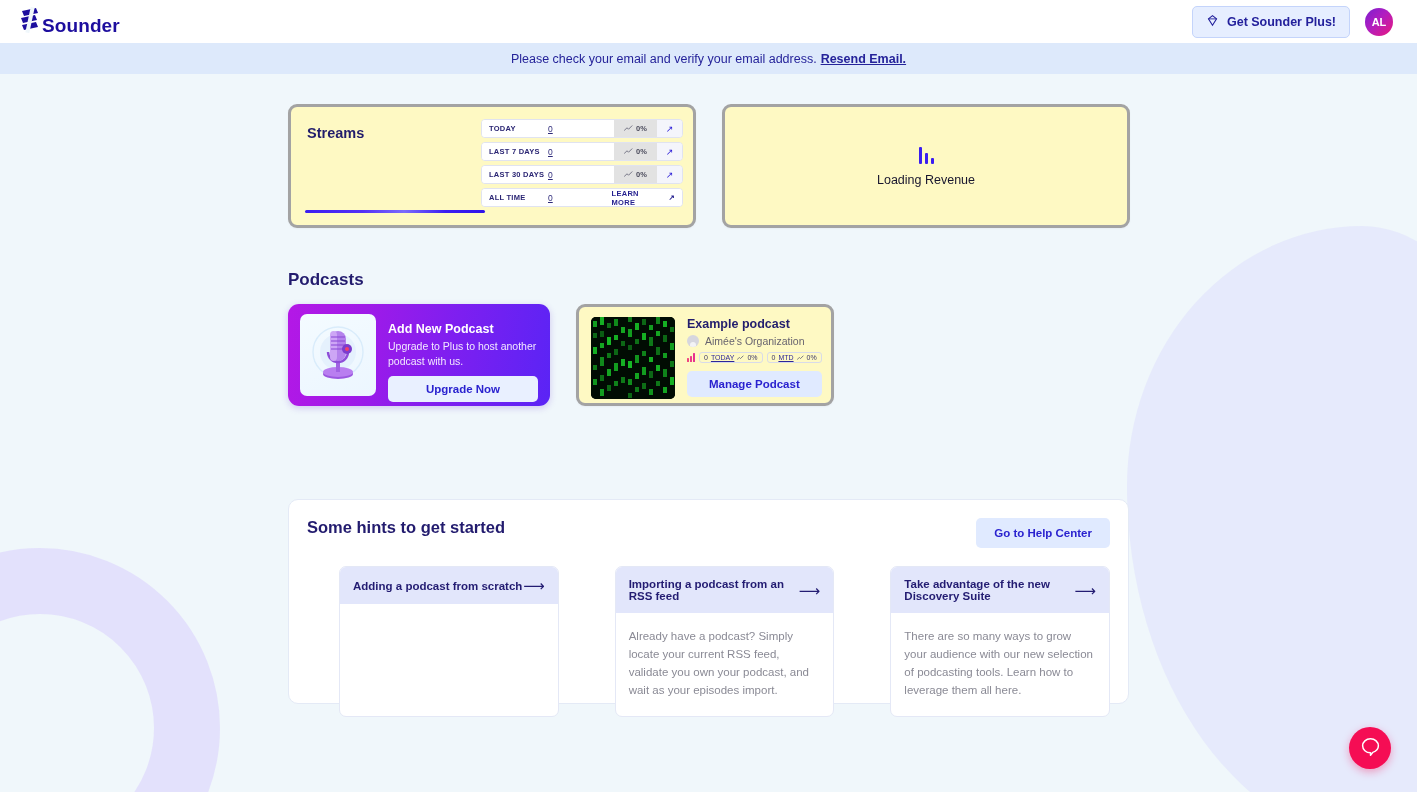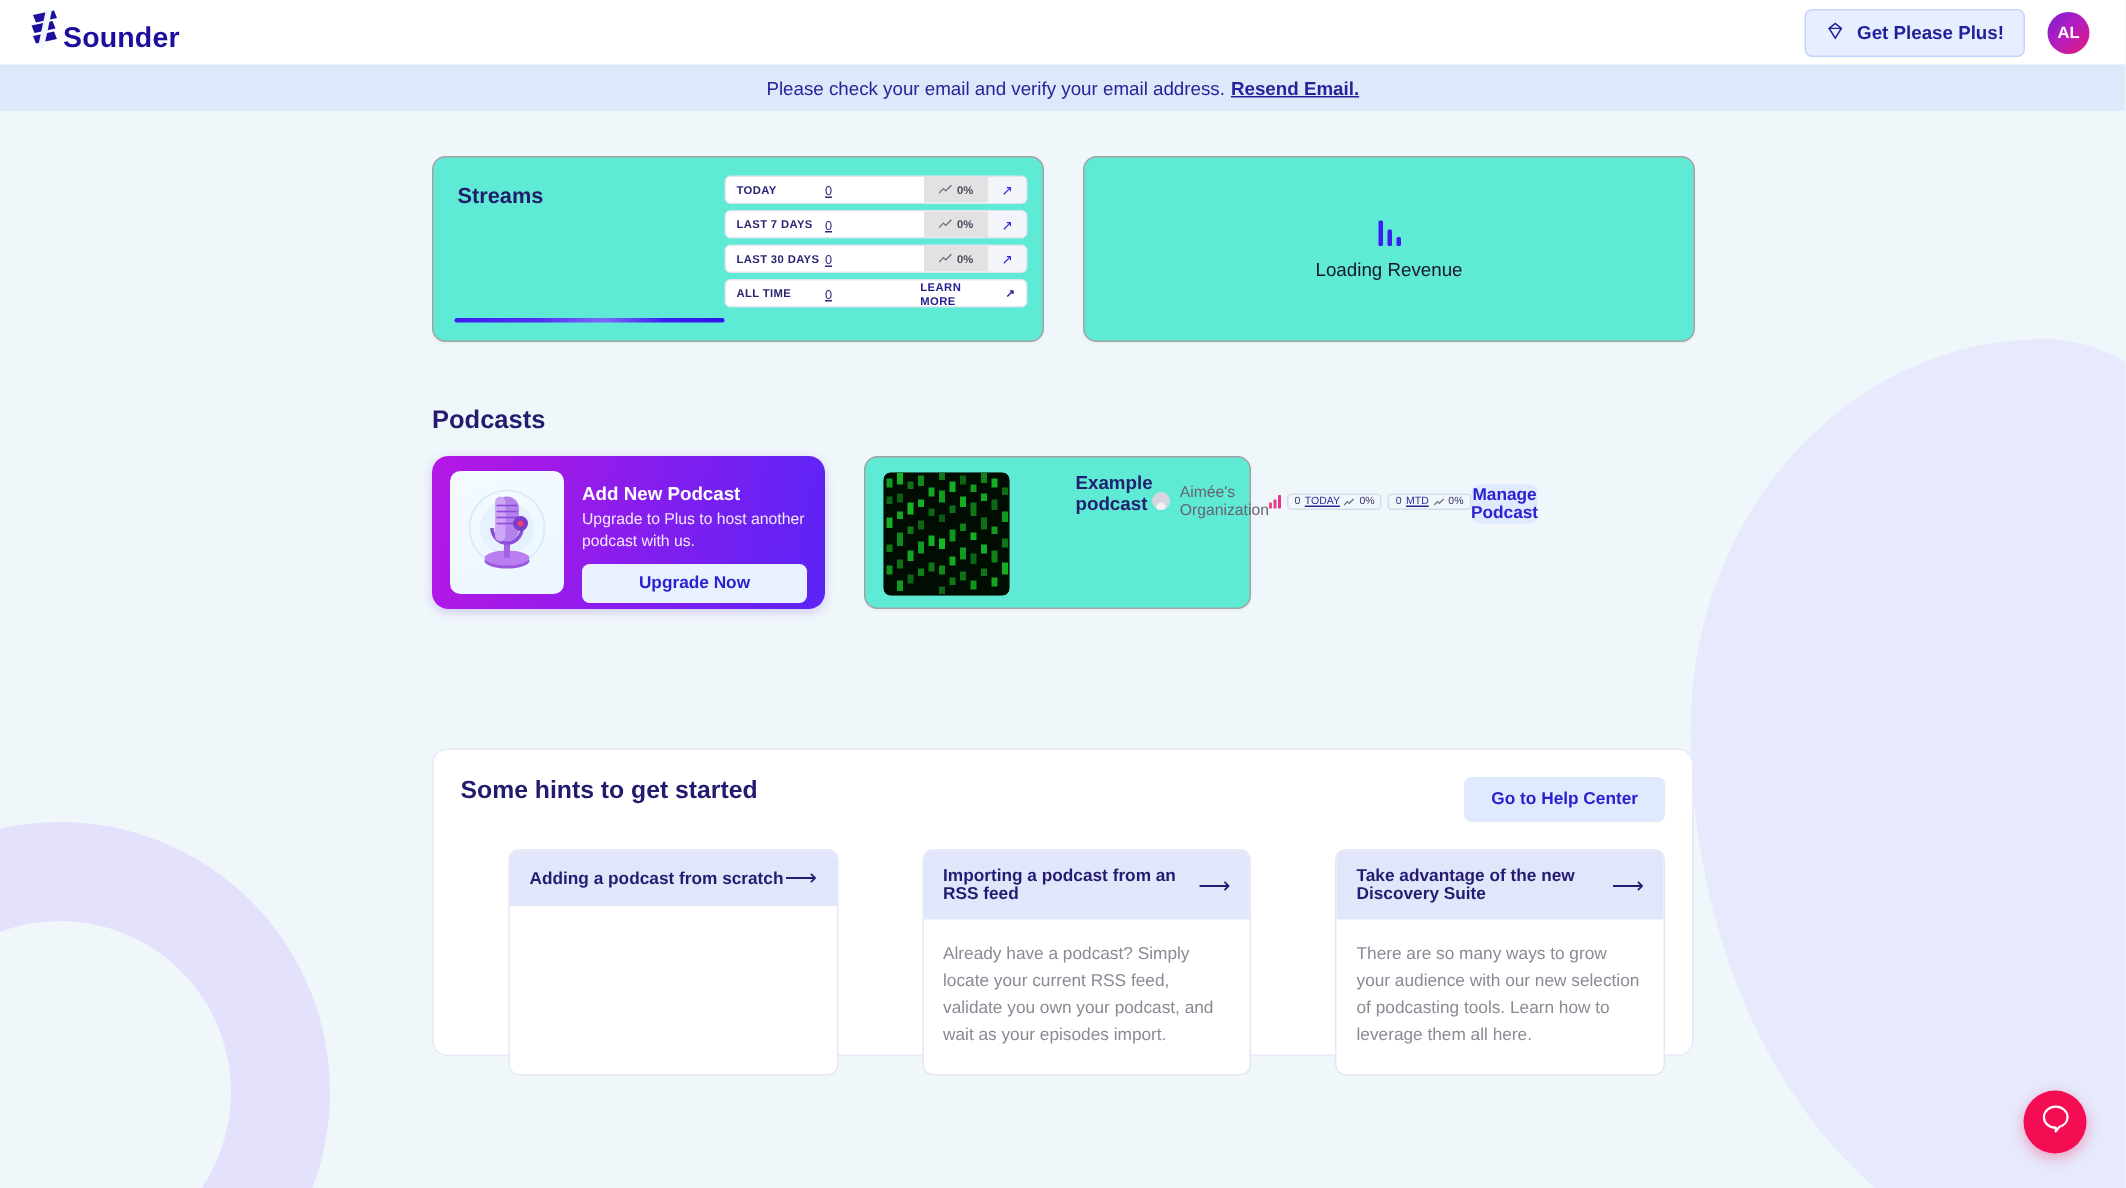--- a/index.html
+++ b/index.html
@@ -61,22 +61,22 @@
     font-size: 12.5px; color: #25239a;
   }
   .banner a { color: #25239a; font-weight: bold; text-decoration: underline; margin-left: 4px; cursor: pointer; }
 
   
   .content { position: relative; z-index: 5; padding: 0 0 0 0; }
 
   .cards-row { display: flex; gap: 26px; padding: 30px 0 0 288px; }
 
   .card {
-    background: #5eead4;
-    border: 1px solid #a3a3a3;
+    background: #fef9c3;
+    border: 3px solid #a3a3a3;
     border-radius: 9px;
     box-shadow: 0 1px 2px rgba(25,30,80,.04);
   }
   .streams-card { width: 408px; height: 124px; position: relative; padding: 18px 14px 0 16px; }
   .streams-title { font-size: 14.5px; font-weight: bold; color: #211c6b; }
   .spark {
     position: absolute; left: 14px; bottom: 12px;
     width: 180px; height: 3px;
     background: linear-gradient(90deg,#3b1ef0 0%,#5330f5 32%,#7b6bfb 55%,#3b1ef0 78%,#2f13ea 100%);
     border-radius: 2px;
@@ -152,21 +152,21 @@
     font-size: 11.5px; font-weight: bold; color: #2a22cf;
     cursor: pointer; font-family: inherit;
   }
 
   .podcast-card {
     width: 258px; height: 102px;
     padding: 10px 12px;
     display: flex; gap: 12px; align-items: flex-start;
   }
   .pod-thumb { flex: 0 0 84px; height: 82px; border-radius: 5px; overflow: hidden; background: #020a02; }
-  .pod-body { flex: 1; display: flex; flex-direction: row; margin-left: 32px; }
+  .pod-body { flex: 1; display: flex; flex-direction: column; }
   .pod-title { font-size: 12.5px; font-weight: bold; color: #221d6d; }
   .pod-org { display: flex; align-items: center; gap: 6px; margin-top: 4px; }
   .org-avatar {
     width: 12px; height: 12px; border-radius: 50%;
     background: #d6d6de; position: relative; overflow: hidden; flex: none;
   }
   .org-avatar::after {
     content: ""; position: absolute; left: 3px; top: 7px;
     width: 6px; height: 6px; border-radius: 3px 3px 0 0; background: #f3f3f6;
   }
@@ -251,21 +251,21 @@
       <span class="brand-name">Sounder</span>
     </div>
     <div class="topbar-right">
       <div class="plus-btn">
         <span>
           <svg width="13" height="13" viewBox="0 0 16 16">
             <path d="M3 6 L8 2 L13 6 L8 14 Z" fill="none" stroke="#23209c" stroke-width="1.3"></path>
             <path d="M3 6 L13 6" stroke="#23209c" stroke-width="1.1"></path>
           </svg>
         </span>
-        <span>Get Please Plus!</span>
+        <span>Get Sounder Plus!</span>
       </div>
       <div class="avatar">
         <span>AL</span>
       </div>
     </div>
   </div>
 
   <div class="banner">
     <span>Please check your email and verify your email address.</span>
     <a>Resend Email.</a>

